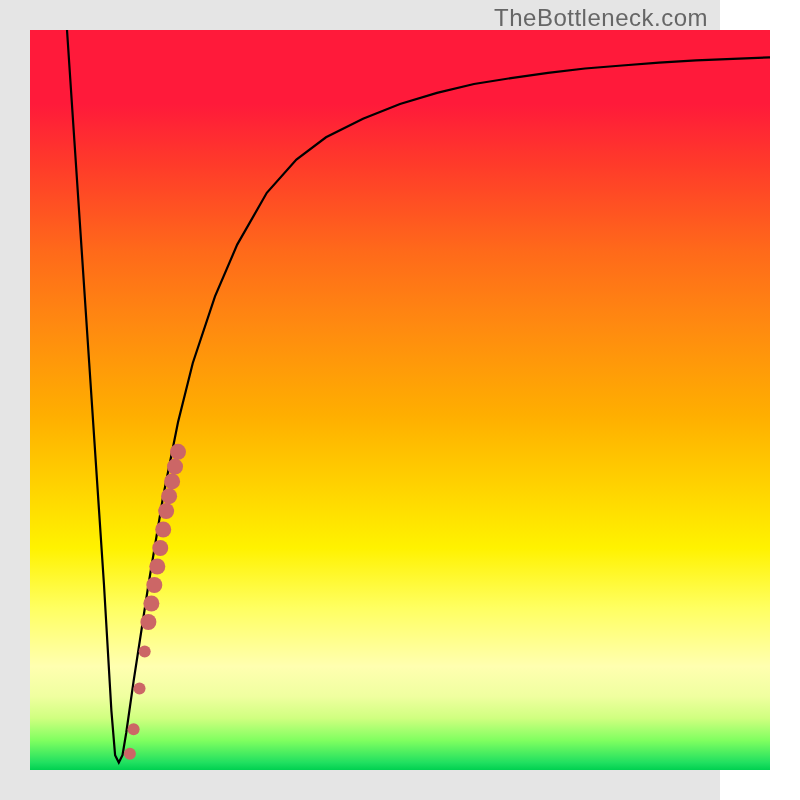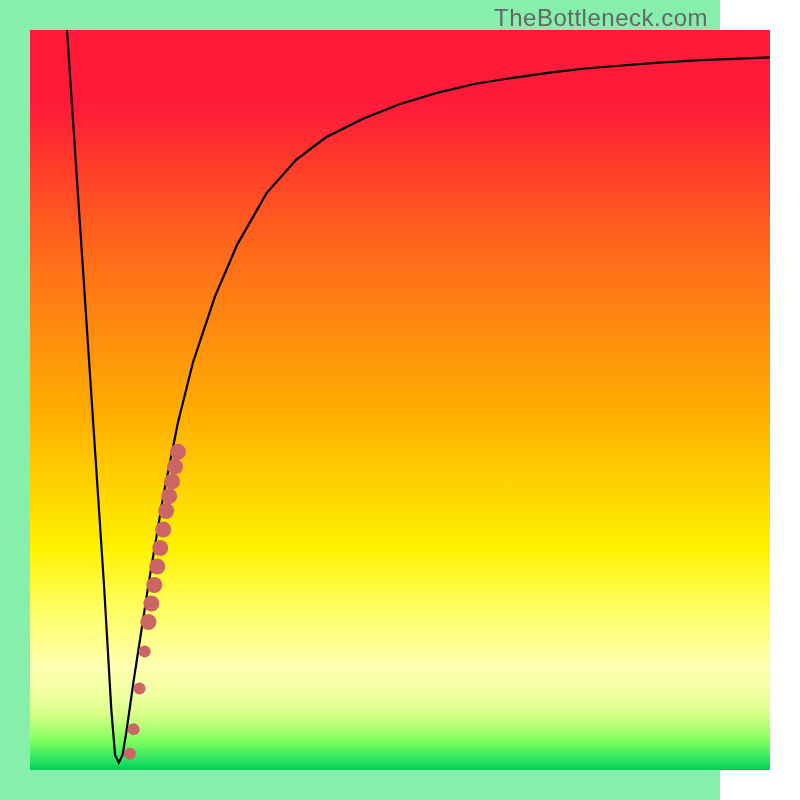--- a/index.html
+++ b/index.html
@@ -1,21 +1,21 @@
 <!DOCTYPE html>
 <html><head>
 <meta charset="utf-8">
 <style>
   * { margin: 0; padding: 0; box-sizing: border-box; }
   body { width: 800px; height: 800px; overflow: hidden; font-family: Arial, sans-serif; }
   .container {
     position: relative;
     width: 720px;
     height: 800px;
-    background: #86efac;
+    background: #e5e5e5;
   }
   .watermark {
     position: absolute;
     top: 4px;
     right: 12px;
     color: #666;
     font-size: 24px;
     font-weight: normal;
     z-index: 10;
     letter-spacing: 0.5px;

